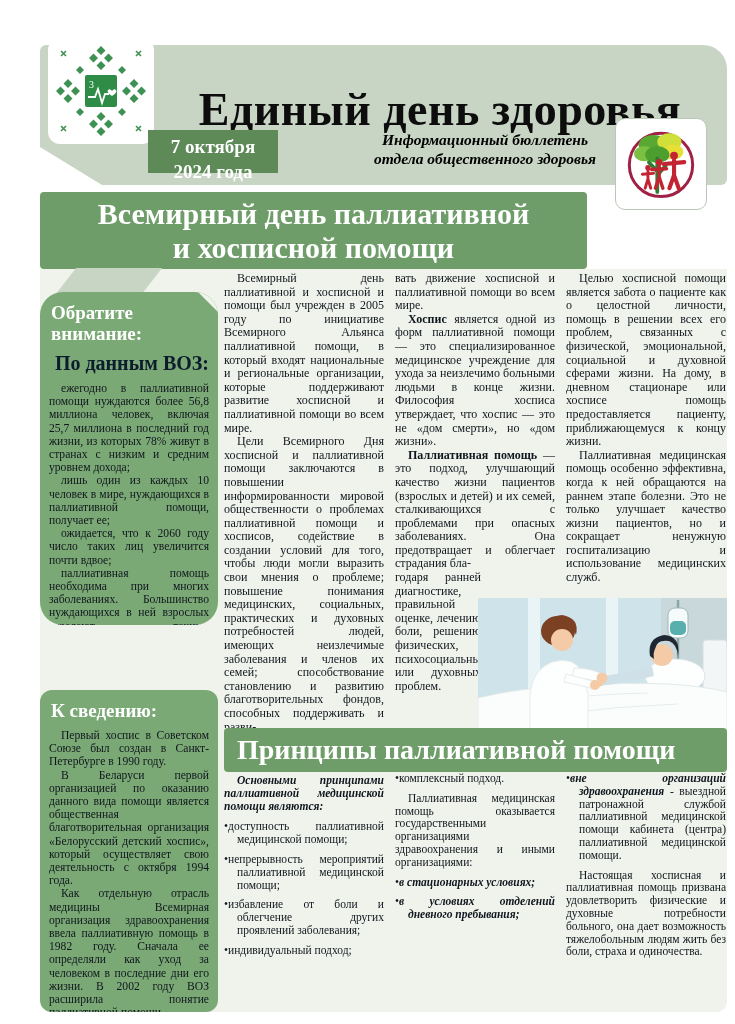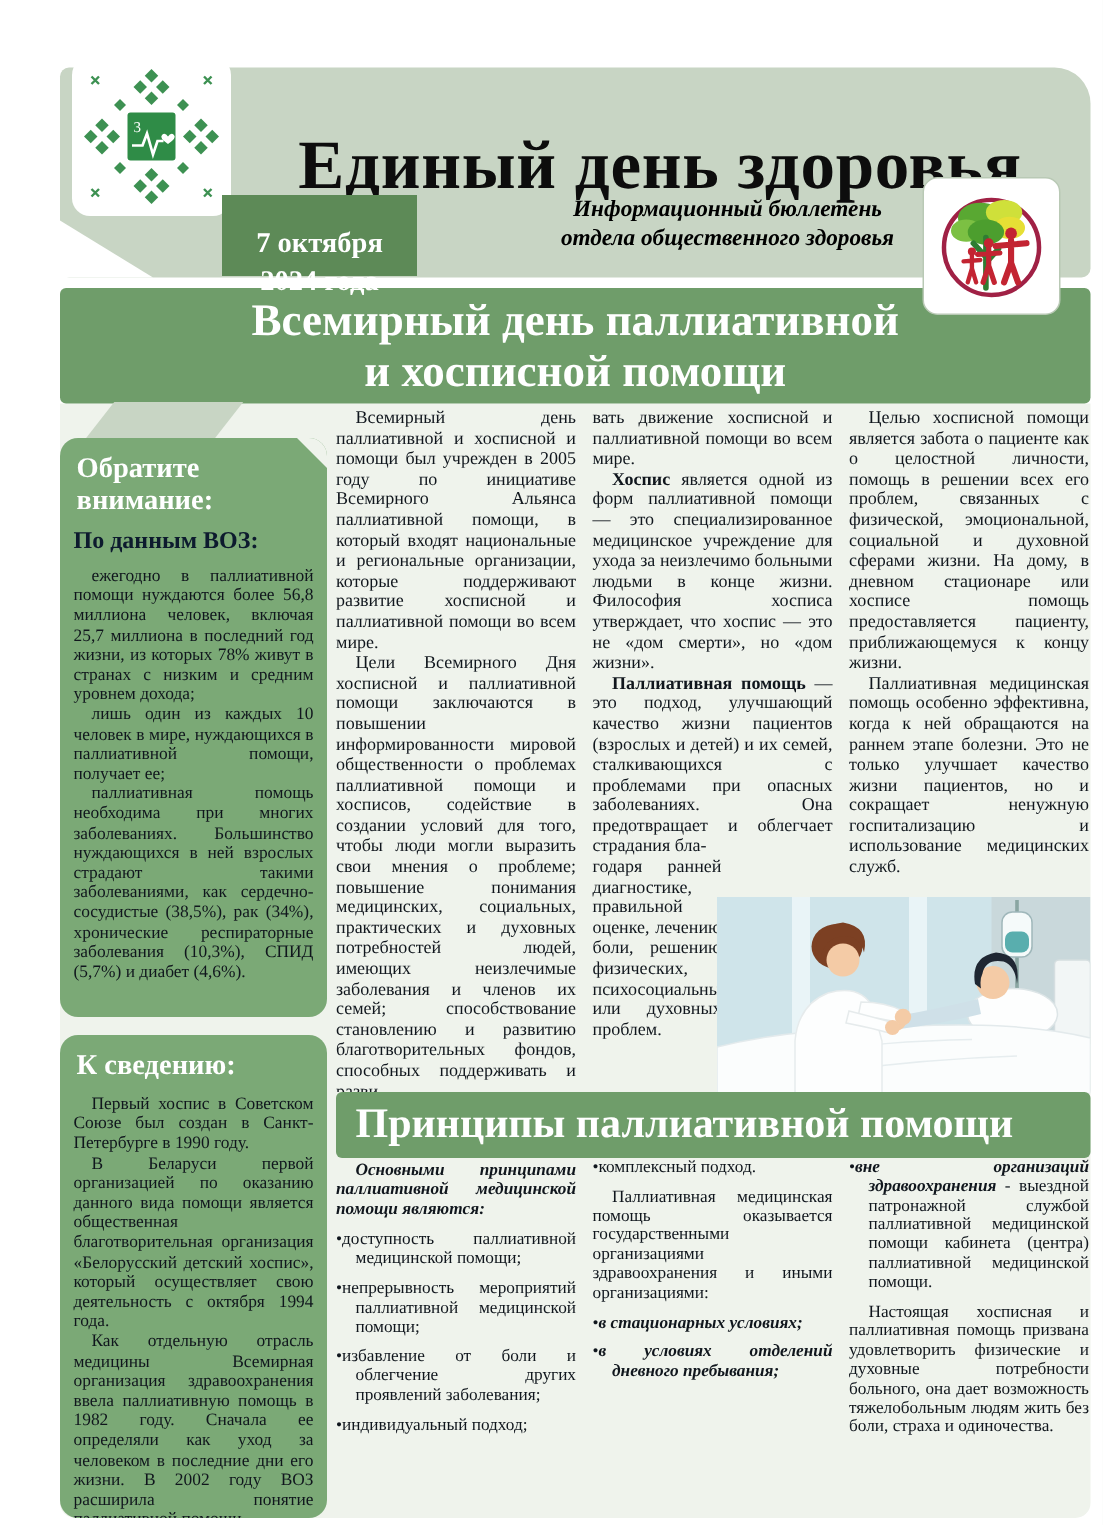--- a/index.html
+++ b/index.html
@@ -8,52 +8,52 @@
 
   
   .header{position:absolute;left:40px;top:45px;width:687px;height:140px;
           background:#c8d5c4;border-radius:6px 24px 6px 6px;}
   .header-notch{position:absolute;left:40px;top:147px;width:0;height:0;
           border-bottom:38px solid #ffffff;border-right:62px solid transparent;z-index:2;}
   .logo-left{position:absolute;left:48px;top:38px;width:106px;height:106px;background:#ffffff;
           border-radius:12px;display:flex;align-items:center;justify-content:center;z-index:3;}
   .main-title{position:absolute;left:160px;top:52px;width:560px;text-align:center;
           font-size:46px;font-weight:bold;color:#0d0d0d;letter-spacing:.5px;z-index:3;}
-  .date-badge{position:absolute;left:148px;top:130px;width:130px;height:54px;background:#5d8a57;
+  .date-badge{position:absolute;left:148px;top:130px;width:130px;height:43px;background:#5d8a57;
           color:#fff;font-weight:bold;font-size:19px;text-align:center;line-height:25px;
-          padding-top:20px;box-sizing:border-box;z-index:3;}
+          padding-top:4px;box-sizing:border-box;z-index:3;}
   .bulletin{position:absolute;left:340px;top:130px;width:290px;text-align:center;
           font-style:italic;font-weight:bold;font-size:15.5px;line-height:19px;color:#000000;z-index:3;}
   .logo-right{position:absolute;left:615px;top:118px;width:90px;height:90px;background:#ffffff;
           border:1px solid #b9c9b5;border-radius:10px;display:flex;align-items:center;
           justify-content:center;z-index:3;}
 
   
-  .banner{position:absolute;left:40px;top:192px;width:687px;height:77px;background:#6f9d6a;
+  .banner{position:absolute;left:40px;top:192px;width:547px;height:77px;background:#6f9d6a;
           border-radius:4px;color:#ffffff;text-align:center;font-weight:bold;font-size:30px;
           line-height:34px;padding-top:5px;box-sizing:border-box;z-index:1;}
 
   
   .content-bg{position:absolute;left:40px;top:269px;width:687px;height:743px;
           background:#eff3ec;border-radius:0 0 10px 10px;z-index:0;}
   .deco-wedge{position:absolute;left:66px;top:268px;width:86px;height:26px;background:#c8d5c4;
           transform:skewX(-38deg);z-index:1;}
 
   
   .green-box{position:absolute;left:40px;width:178px;background:#7ba976;border-radius:12px;
           padding:8px 9px;box-sizing:border-box;color:#10161d;overflow:hidden;z-index:2;}
-  .box1{top:292px;height:386px;}
+  .box1{top:292px;height:333px;border-radius:23px;}
   .box2{top:690px;height:322px;}
   .box1::before{content:"";position:absolute;top:0;right:0;width:0;height:0;
           border-top:20px solid #eff3ec;border-left:20px solid transparent;}
   .box1::after{content:"";position:absolute;top:0;right:20px;width:0;height:0;
           border-bottom:20px solid #5f8f58;border-right:0px solid transparent;
           border-left:0;display:none;}
   .green-box h2{font-size:19px;line-height:21px;color:#ffffff;margin:2px 0 8px 2px;font-weight:bold;}
-  .green-box h3{font-size:16px;text-align:left;margin:8px 0 7px;color:#0d1b2e;font-weight:bold;}
+  .green-box h3{font-size:20px;text-align:right;margin:8px 0 7px;color:#0d1b2e;font-weight:bold;}
   .green-box p{font-size:11.6px;line-height:13.2px;text-align:justify;text-indent:12px;
           margin:0;hyphens:auto;}
 
   
   .article{position:absolute;left:224px;top:272px;width:503px;height:456px;display:flex;
           gap:11px;overflow:hidden;z-index:1;}
   .acol{width:160px;flex:none;font-size:12px;line-height:13.6px;text-align:justify;hyphens:auto;}
   .acol p{margin:0;}
   .acol p.ind{text-indent:13px;}
   .acol .narrow{width:86px;}
@@ -146,20 +146,21 @@
   </div>
 
   <div class="content-bg"></div>
   <div class="deco-wedge"></div>
 
   <div class="green-box box1">
     <h2>Обратите внимание:</h2>
     <h3>По данным ВОЗ:</h3>
     <p>ежегодно в паллиативной помощи нуждаются более 56,8 миллиона человек, включая 25,7 миллиона в последний год жизни, из которых 78% живут в странах с низким и средним уровнем дохода;</p>
     <p>лишь один из каждых 10 человек в мире, нуждающихся в паллиативной помощи, получает ее;</p>
+    <p>ожидается, что к 2060 году число таких лиц увеличится почти вдвое;</p>
     <p>паллиативная помощь необходима при многих заболеваниях. Большинство нуждающихся в ней взрослых страдают такими заболеваниями, как сердечно-сосудистые (38,5%), рак (34%), хронические респираторные заболевания (10,3%), СПИД (5,7%) и диабет (4,6%).</p>
   </div>
 
   <div class="green-box box2">
     <h2>К сведению:</h2>
     <p>Первый хоспис в Советском Союзе был создан в Санкт-Петербурге в 1990 году.</p>
     <p>В Беларуси первой организацией по оказанию данного вида помощи является общественная благотворительная организация «Белорусский детский хоспис», который осуществляет свою деятельность с октября 1994 года.</p>
     <p>Как отдельную отрасль медицины Всемирная организация здравоохранения ввела паллиативную помощь в 1982 году. Сначала ее определяли как уход за человеком в последние дни его жизни. В 2002 году ВОЗ расширила понятие паллиативной помощи.</p>
   </div>
 

